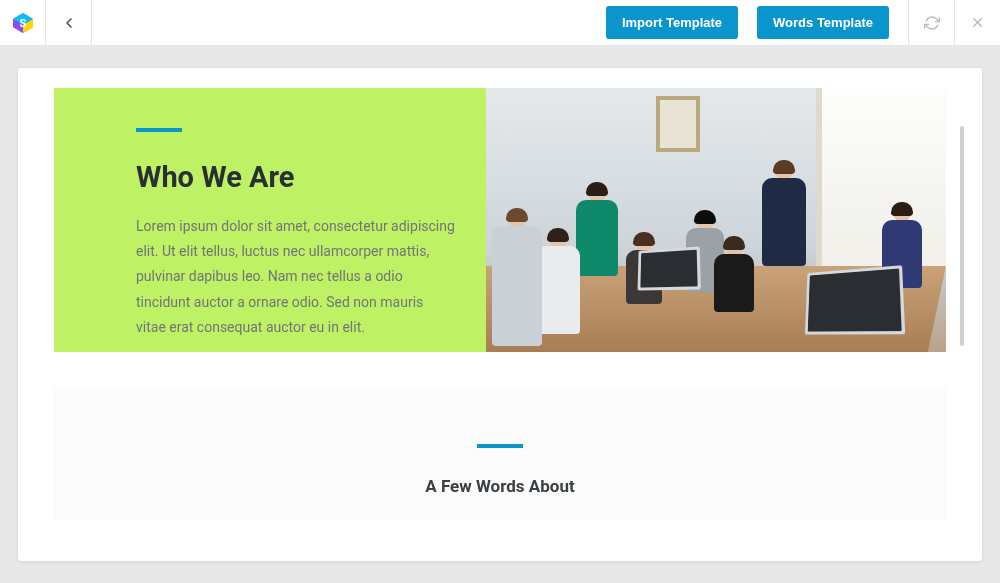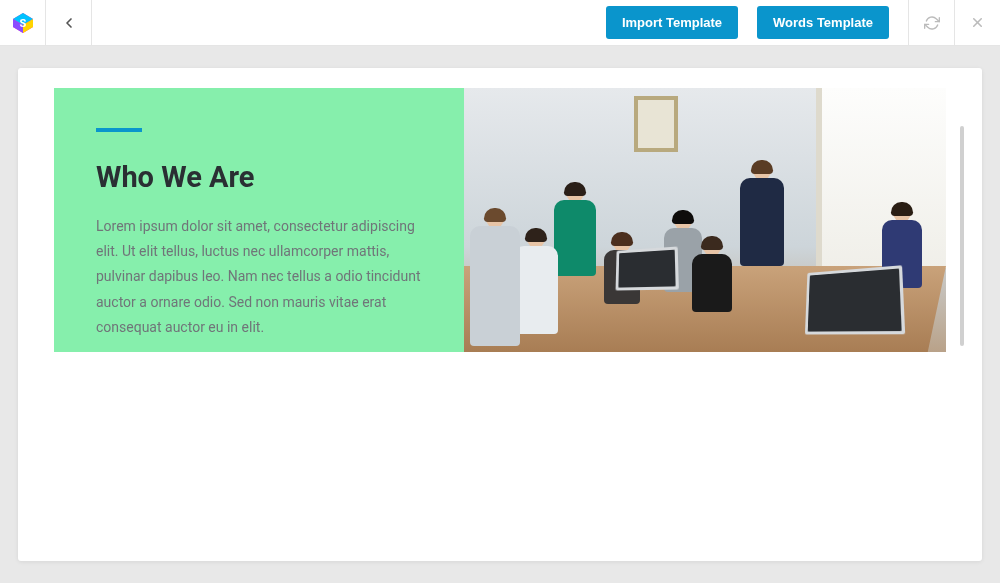--- a/index.html
+++ b/index.html
@@ -75,22 +75,23 @@
     .canvas {
       background: #fff;
       border-radius: 3px;
       box-shadow: 0 1px 4px rgba(0,0,0,0.08);
       height: 100%;
       overflow: hidden;
     }
     .section1 {
       display: flex;
       margin: 20px 36px 0 36px;
-      background: #86efac;
+      background: #bef264;
       height: 264px;
+      padding-left: 40px;
     }
     .s1-left {
       width: 46%;
       padding: 40px 30px 30px 42px;
     }
     .accent-bar {
       width: 46px;
       height: 4px;
       background: #0a95cc;
       margin-bottom: 28px;
@@ -312,15 +313,19 @@
               <div class="head"></div>
               <div class="body"></div>
             </div>
           <div class="bottle"></div>
           <div class="laptop one"></div>
           <div class="laptop two"></div>
         </div>
       </div>
     </div>
 
+    <div class="section2">
+      <div class="accent-bar center"></div>
+      <h3 class="s2-title">A Few Words About</h3>
+    </div>
 
   </div>
 </div>
 
 </body></html>

